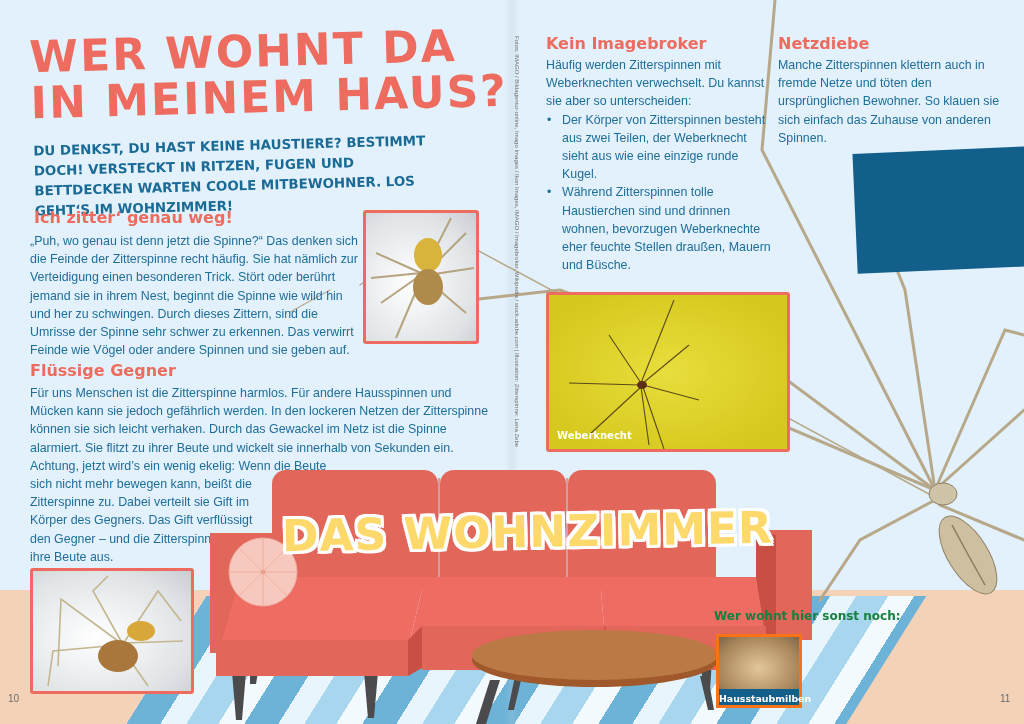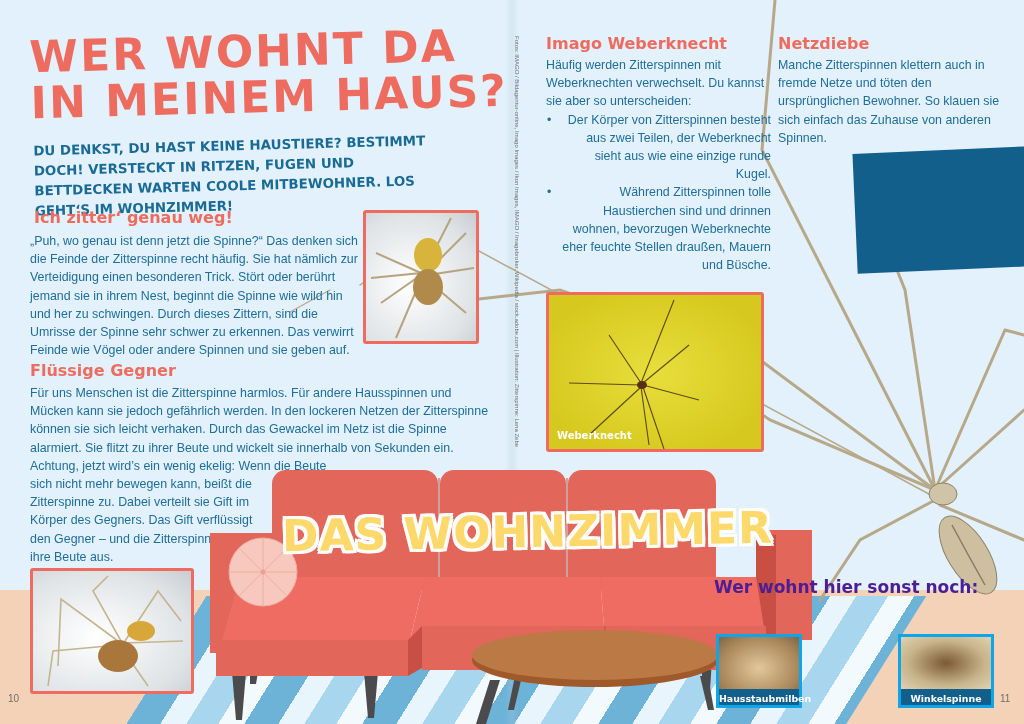--- a/index.html
+++ b/index.html
@@ -8,33 +8,33 @@
   .page { position: absolute; left: 0; top: 0; width: 1024px; height: 724px; overflow: hidden; background: #e2f1fb; }
   .floor { position: absolute; left: 0; top: 590px; width: 1024px; height: 134px; background: #f3d2b8; }
   .rug { position: absolute; left: 150px; top: 596px; width: 720px; height: 180px; transform: skewX(-32deg); overflow: hidden;
     background: repeating-linear-gradient(90deg, #6db3d8 0 34px, #e8f5fc 34px 60px, #a9d6ef 60px 92px, #f2fafe 92px 118px); }
   .fold { position: absolute; left: 505px; top: 0; width: 14px; height: 724px; background: linear-gradient(90deg, rgba(0,0,0,0) , rgba(180,200,215,0.25), rgba(0,0,0,0)); }
   .title { position: absolute; left: 30px; top: 28px; width: 480px; color: #ee6c5f; font-family: "DejaVu Sans", sans-serif; font-weight: bold; font-size: 44px; line-height: 46px; letter-spacing: 2px; text-transform: uppercase; transform: rotate(-1.5deg); }
   .intro { position: absolute; left: 34px; top: 136px; width: 420px; color: #1a6a96; font-family: "DejaVu Sans", sans-serif; font-weight: bold; font-size: 13.4px; line-height: 20px; text-transform: uppercase; transform: rotate(-1.5deg); }
   .h2 { position: absolute; color: #ee6c5f; font-family: "DejaVu Sans", sans-serif; font-weight: bold; font-size: 16px; line-height: 20px; }
   .body { position: absolute; color: #1e6d9a; font-family: "Liberation Sans", sans-serif; font-size: 12.4px; line-height: 18.2px; }
   .body ul { list-style: none; }
-  .body li { position: relative; padding-left: 16px; text-align: right; }
+  .body li { position: relative; padding-left: 16px; }
   .body li::before { content: "•"; position: absolute; left: 1px; top: 0; }
   .photo { position: absolute; border: 3px solid #ee6c5f; border-radius: 3px; overflow: hidden; }
   .photo.white { background: radial-gradient(ellipse at 40% 55%, #ffffff, #dfe3e6 70%, #c9cdd1); }
   .photo.yellow { background: radial-gradient(ellipse at 50% 50%, #e8de3c, #d6c81e 80%); }
   .caption { position: absolute; left: 8px; bottom: 8px; color: #ffffff; font-family: "DejaVu Sans", sans-serif; font-weight: bold; font-size: 10px; }
   .credit { position: absolute; left: 512px; top: 36px; width: 440px; transform-origin: 0 0; transform: rotate(90deg) translateY(-8px); font-size: 6px; color: #6f6f6f; white-space: nowrap; }
   .fav { position: absolute; left: 855px; top: 150px; width: 180px; height: 120px; background: #135f8b; transform: rotate(-2.5deg); }
   .fav-text { position: absolute; left: 885px; top: 170px; color: #ffffff; font-family: "DejaVu Sans", sans-serif; font-size: 11px; line-height: 17px; font-weight: bold; }
   .sofa-title { position: absolute; left: 282px; top: 506px; color: #fdd86a; font-family: "DejaVu Sans", sans-serif; font-weight: bold; font-size: 44px; letter-spacing: 1px;
     text-shadow: -3px -3px 0 #fff, 3px -3px 0 #fff, -3px 3px 0 #fff, 3px 3px 0 #fff, 0 3px 0 #fff, 0 -3px 0 #fff, 3px 0 0 #fff, -3px 0 0 #fff; transform: rotate(-1deg); }
-  .others-title { position: absolute; left: 714px; top: 577px; color: #4c1d95; font-family: "DejaVu Sans", sans-serif; font-weight: bold; font-size: 17px; }
-  .thumb { position: absolute; top: 634px; width: 86px; height: 74px; border: 3px solid #0ea5e9; background: #135f8b; }
+  .others-title { position: absolute; left: 714px; top: 609px; color: #15803d; font-family: "DejaVu Sans", sans-serif; font-weight: bold; font-size: 12px; }
+  .thumb { position: absolute; top: 634px; width: 86px; height: 74px; border: 3px solid #f97316; background: #135f8b; }
   .thumb .img { position: absolute; left: 0; top: 0; right: 0; height: 52px; }
   .thumb .lbl { position: absolute; left: 0; right: 0; bottom: 1px; text-align: center; color: #fff; font-family: "DejaVu Sans", sans-serif; font-weight: bold; font-size: 9.4px; }
   .pagenum { position: absolute; top: 693px; font-size: 10px; color: #6e6e6e; }
 </style>
 </head>
 <body>
 
 <div class="page">
 
   <div class="floor"></div>
@@ -97,30 +97,30 @@
           <path d="M88 76 L115 115"></path>
       </g>
       <ellipse cx="108" cy="60" rx="14" ry="10" fill="#d8a73a"></ellipse>
       <ellipse cx="85" cy="85" rx="20" ry="16" fill="#a9773c"></ellipse>
     </svg>
   </div>
   <div class="pagenum" style="left:8px;">10</div>
 
   <div class="credit">Fotos: IMAGO / Bildagentur-online, Imago Images / Ikon Images, IMAGO / Imagebroker, Wikipedia / stock.adobe.com | Illustration: Zitterspinne: Lena Zebe</div>
 
-  <div class="h2" style="left:546px;top:34px;">Imago Weberknecht</div>
+  <div class="h2" style="left:546px;top:34px;">Kein Imagebroker</div>
   <div class="body" style="left:546px;top:56px;width:225px;">
     <div>Häufig werden Zitterspinnen mit Weberknechten verwechselt. Du kannst sie aber so unterscheiden:</div>
     <ul>
       <li>Der Körper von Zitterspinnen besteht aus zwei Teilen, der Weberknecht sieht aus wie eine einzige runde Kugel.</li>
       <li>Während Zitterspinnen tolle Haustierchen sind und drinnen wohnen, bevorzugen Weberknechte eher feuchte Stellen draußen, Mauern und Büsche.</li>
     </ul>
   </div>
 
-  <div class="photo yellow" style="left:546px;top:292px;width:218px;height:160px;">
+  <div class="photo yellow" style="left:546px;top:292px;width:244px;height:160px;">
     <svg width="212" height="154" viewBox="0 0 212 154">
       <g stroke="#5b4a1a" stroke-width="1.1" fill="none">
         <path d="M92 88 L125 5"></path>
           <path d="M92 88 L60 40"></path>
           <path d="M94 88 L140 50"></path>
         <path d="M92 90 L20 88"></path>
           <path d="M94 90 L150 105"></path>
           <path d="M92 92 L40 140"></path>
         <path d="M92 92 L100 150"></path>
           <path d="M94 92 L115 154"></path>
@@ -186,19 +186,15 @@
     <ellipse cx="595" cy="655" rx="123" ry="25" fill="#bb7a45"></ellipse>
   </svg>
 
   <div class="sofa-title">DAS WOHNZIMMER</div>
 
   <div class="others-title">Wer wohnt hier sonst noch:</div>
   <div class="thumb" style="left:716px;">
     <div class="img" style="background:radial-gradient(ellipse at 50% 60%, #e3c79a, #a8865a 70%, #7b6547);"></div>
     <div class="lbl">Hausstaubmilben</div>
   </div>
-  <div class="thumb" style="left:898px;width:96px;">
-    <div class="img" style="background:radial-gradient(ellipse at 50% 50%, #7a5a33, #c8b48c 60%, #e0d2b3);"></div>
-    <div class="lbl">Winkelspinne</div>
-  </div>
   <div class="pagenum" style="left:1000px;">11</div>
 
 </div>
 
 </body></html>

